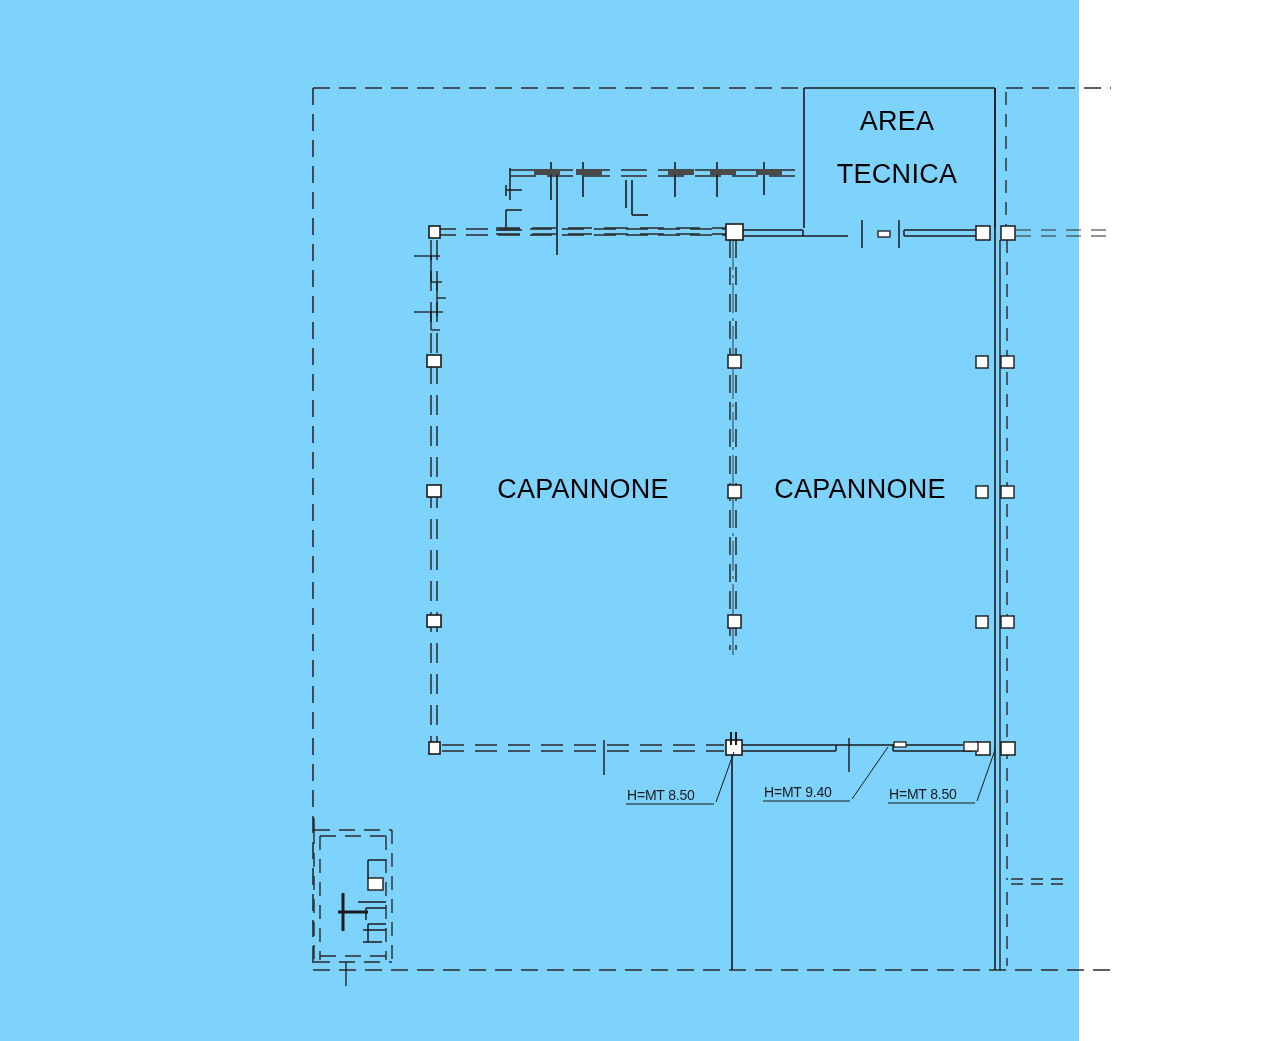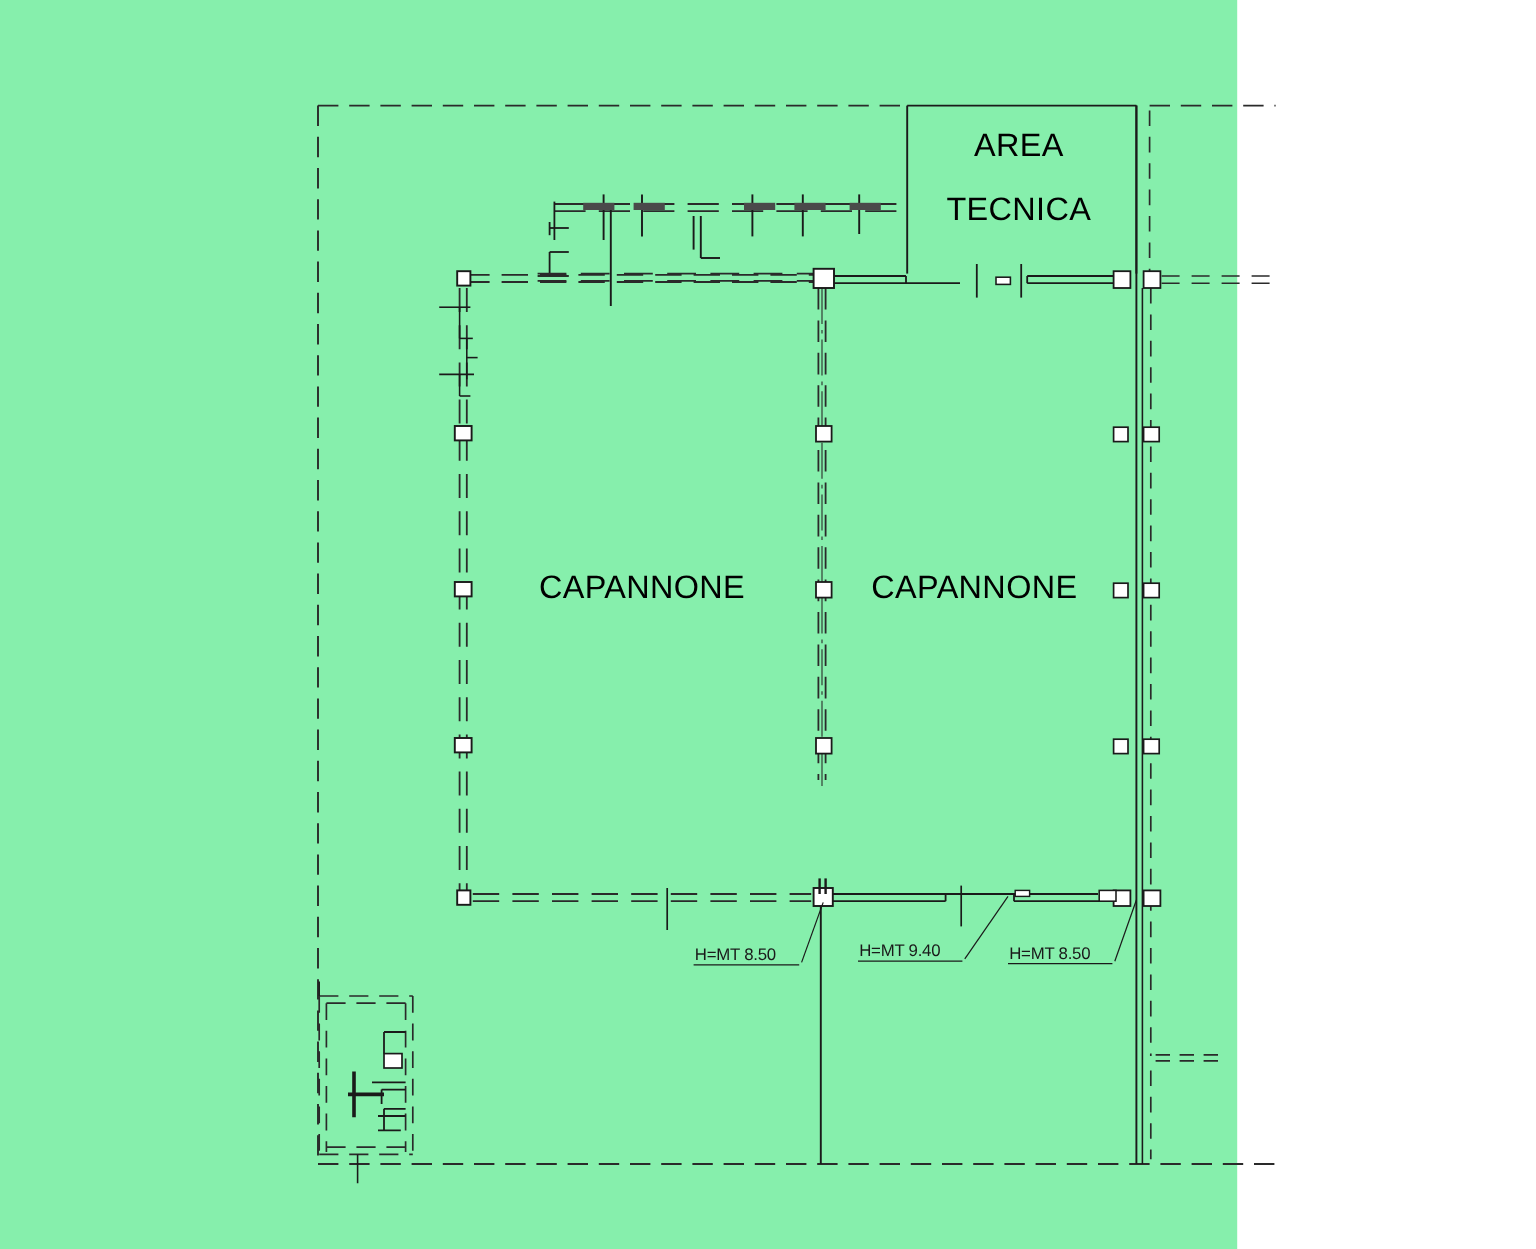--- a/index.html
+++ b/index.html
@@ -10,21 +10,22 @@
   body {
     width: 1280px;
     height: 1041px;
     font-family: "Liberation Sans", sans-serif;
     overflow: hidden;
   }
   #plan-root {
     position: relative;
     width: 1031px;
     height: 1041px;
-    background: #86efac;
+    background: #7dd3fc;
+    padding-left: 48px;
   }
   svg#floorplan {
     display: block;
     width: 1280px;
     height: 1041px;
   }
   .room-label {
     font-family: "Liberation Sans", sans-serif;
     font-size: 27px;
     fill: #000000;

